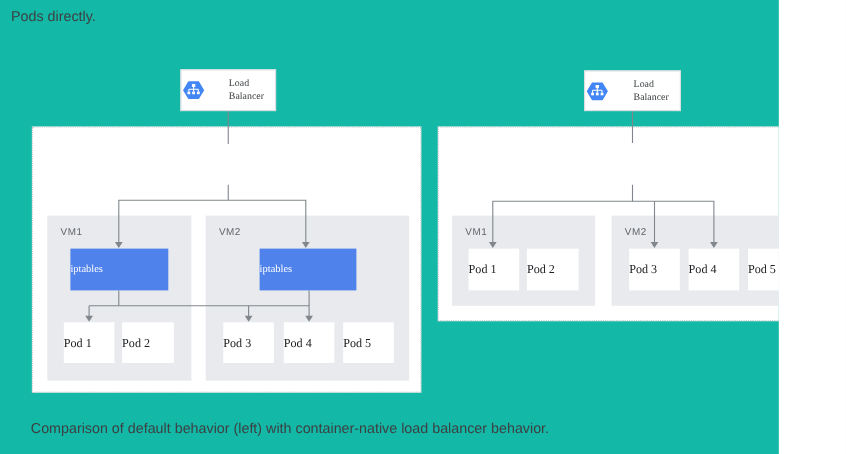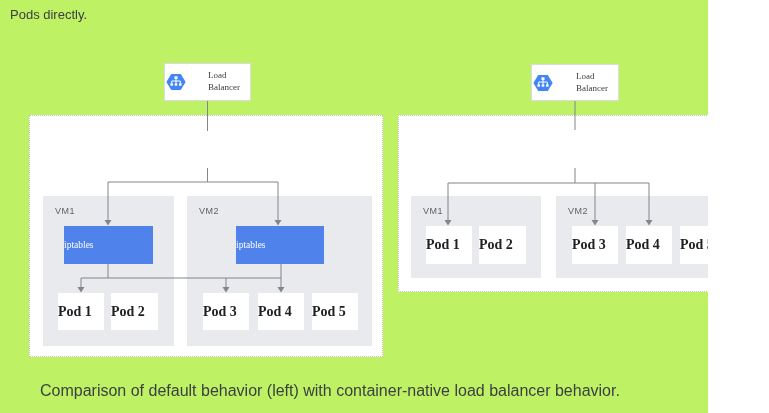--- a/index.html
+++ b/index.html
@@ -1,27 +1,27 @@
 <!DOCTYPE html>
 <html><head>
 <meta charset="utf-8">
 <style>
   * { margin:0; padding:0; box-sizing:border-box; }
   html,body { background:#ffffff; }
   .canvas {
-    position:relative; width:708px; height:413px; background:#bef264;
+    position:relative; width:708px; height:413px; background:#14b8a6;
     font-family:"Liberation Sans", sans-serif; overflow:hidden;
   }
   .intro-text {
     position:absolute; left:10px; top:7px;
     font-size:13px; color:#3c4043;
   }
   .caption-text {
-    position:absolute; left:40px; top:382px;
-    font-size:16px; color:#3c4043;
+    position:absolute; left:28px; top:382px;
+    font-size:13px; color:#3c4043;
   }
   .dotted-container { position:absolute; border:1px dotted #c3c7cb; background:#ffffff; }
   .dc-left  { left:29px;  top:115px; width:354px; height:242px; }
   .dc-right { left:398px; top:115px; width:357px; height:177px; }
 
   .vm-box { position:absolute; background:#e8eaed; }
   .vm-l1 { left:43px;  top:196px; width:131px; height:150px; }
   .vm-l2 { left:187px; top:196px; width:185px; height:150px; }
   .vm-r1 { left:411px; top:196px; width:130px; height:82px; }
   .vm-r2 { left:556px; top:196px; width:186px; height:82px; }
@@ -50,21 +50,21 @@
     left:506px; top:130px; width:139px; height:38px;
     background:#39985f; border:1px solid #2e8252;
     color:#ffffff; font-weight:bold; font-size:9px;
   }
   .ipt-box {
     background:#5082eb; color:#ffffff; font-weight:normal; font-size:9.5px;
   }
   .ipt-1 { left:64px;  top:226px; width:89px; height:38px; }
   .ipt-2 { left:236px; top:226px; width:88px; height:38px; }
 
-  .pod-box { background:#ffffff; color:#202124; font-size:14px;font-weight:bold; }
+  .pod-box { background:#ffffff; color:#202124; font-size:11px; }
   .pl1 { left:58px;  top:293px; width:46px; height:37px; }
   .pl2 { left:111px; top:293px; width:47px; height:37px; }
   .pl3 { left:203px; top:293px; width:46px; height:37px; }
   .pl4 { left:258px; top:293px; width:46px; height:37px; }
   .pl5 { left:312px; top:293px; width:46px; height:37px; }
   .pr1 { left:426px; top:226px; width:46px; height:38px; }
   .pr2 { left:479px; top:226px; width:47px; height:38px; }
   .pr3 { left:572px; top:226px; width:46px; height:38px; }
   .pr4 { left:626px; top:226px; width:46px; height:38px; }
   .pr5 { left:680px; top:226px; width:46px; height:38px; }

